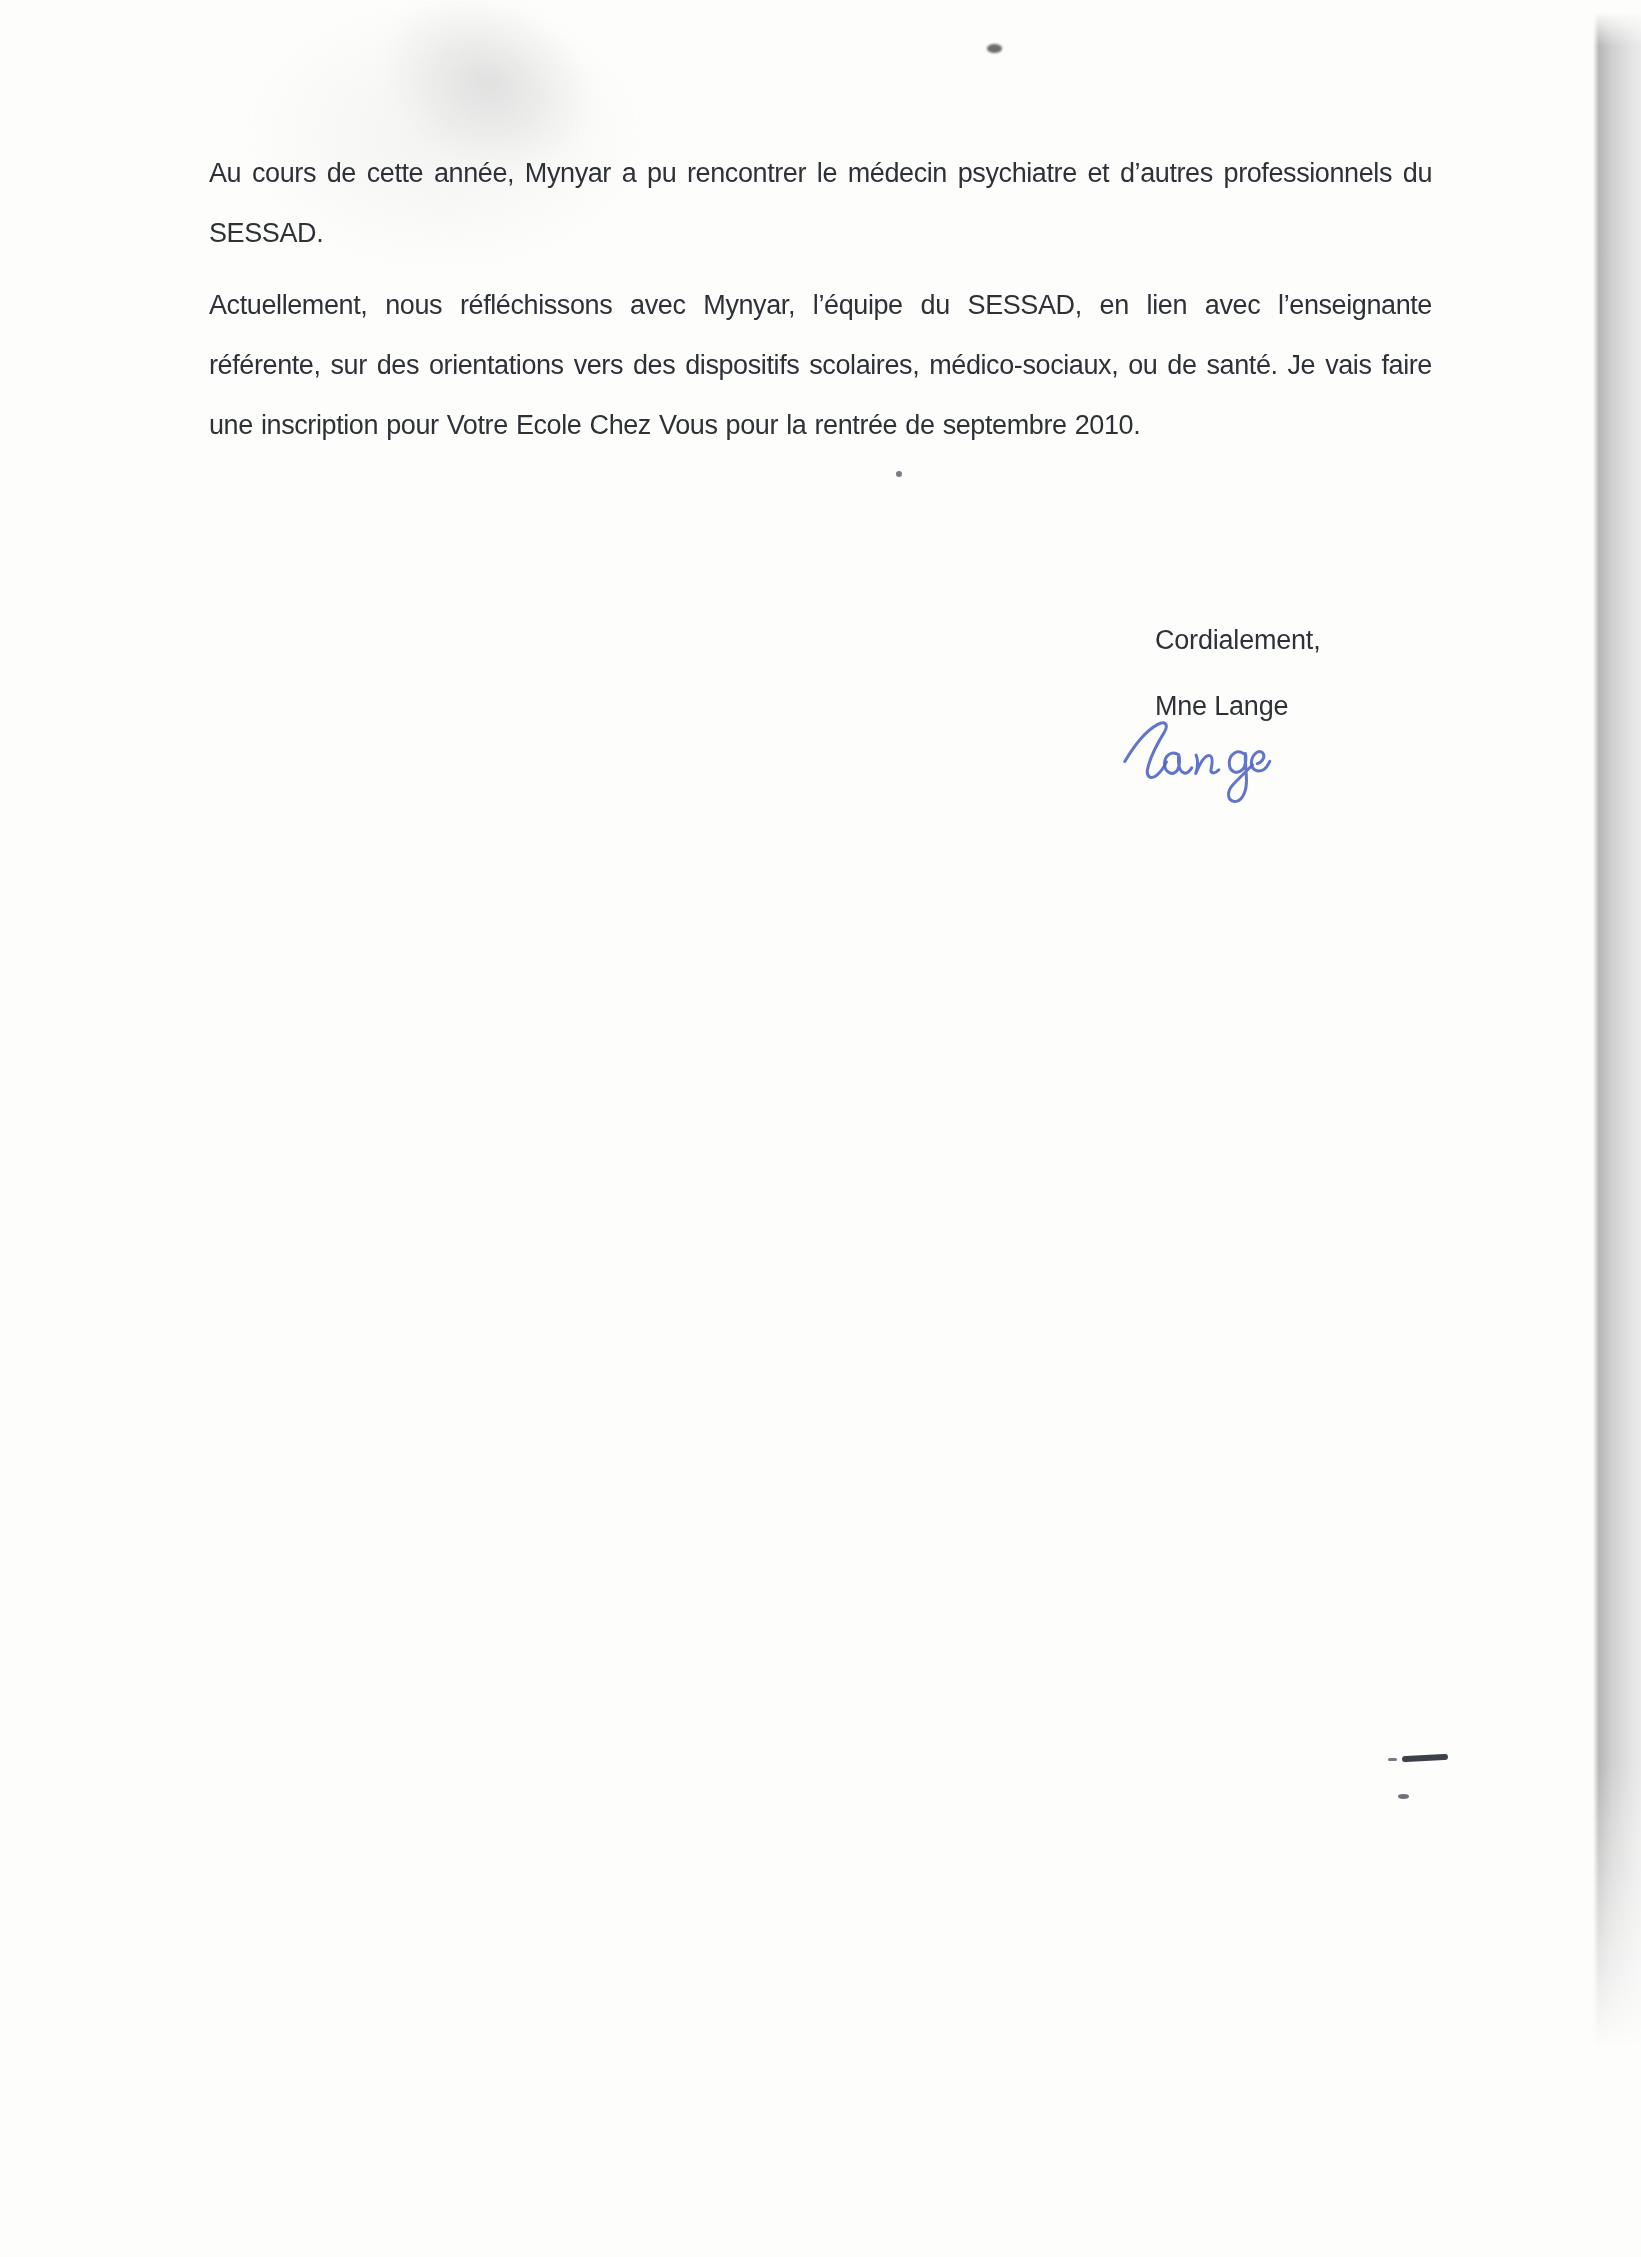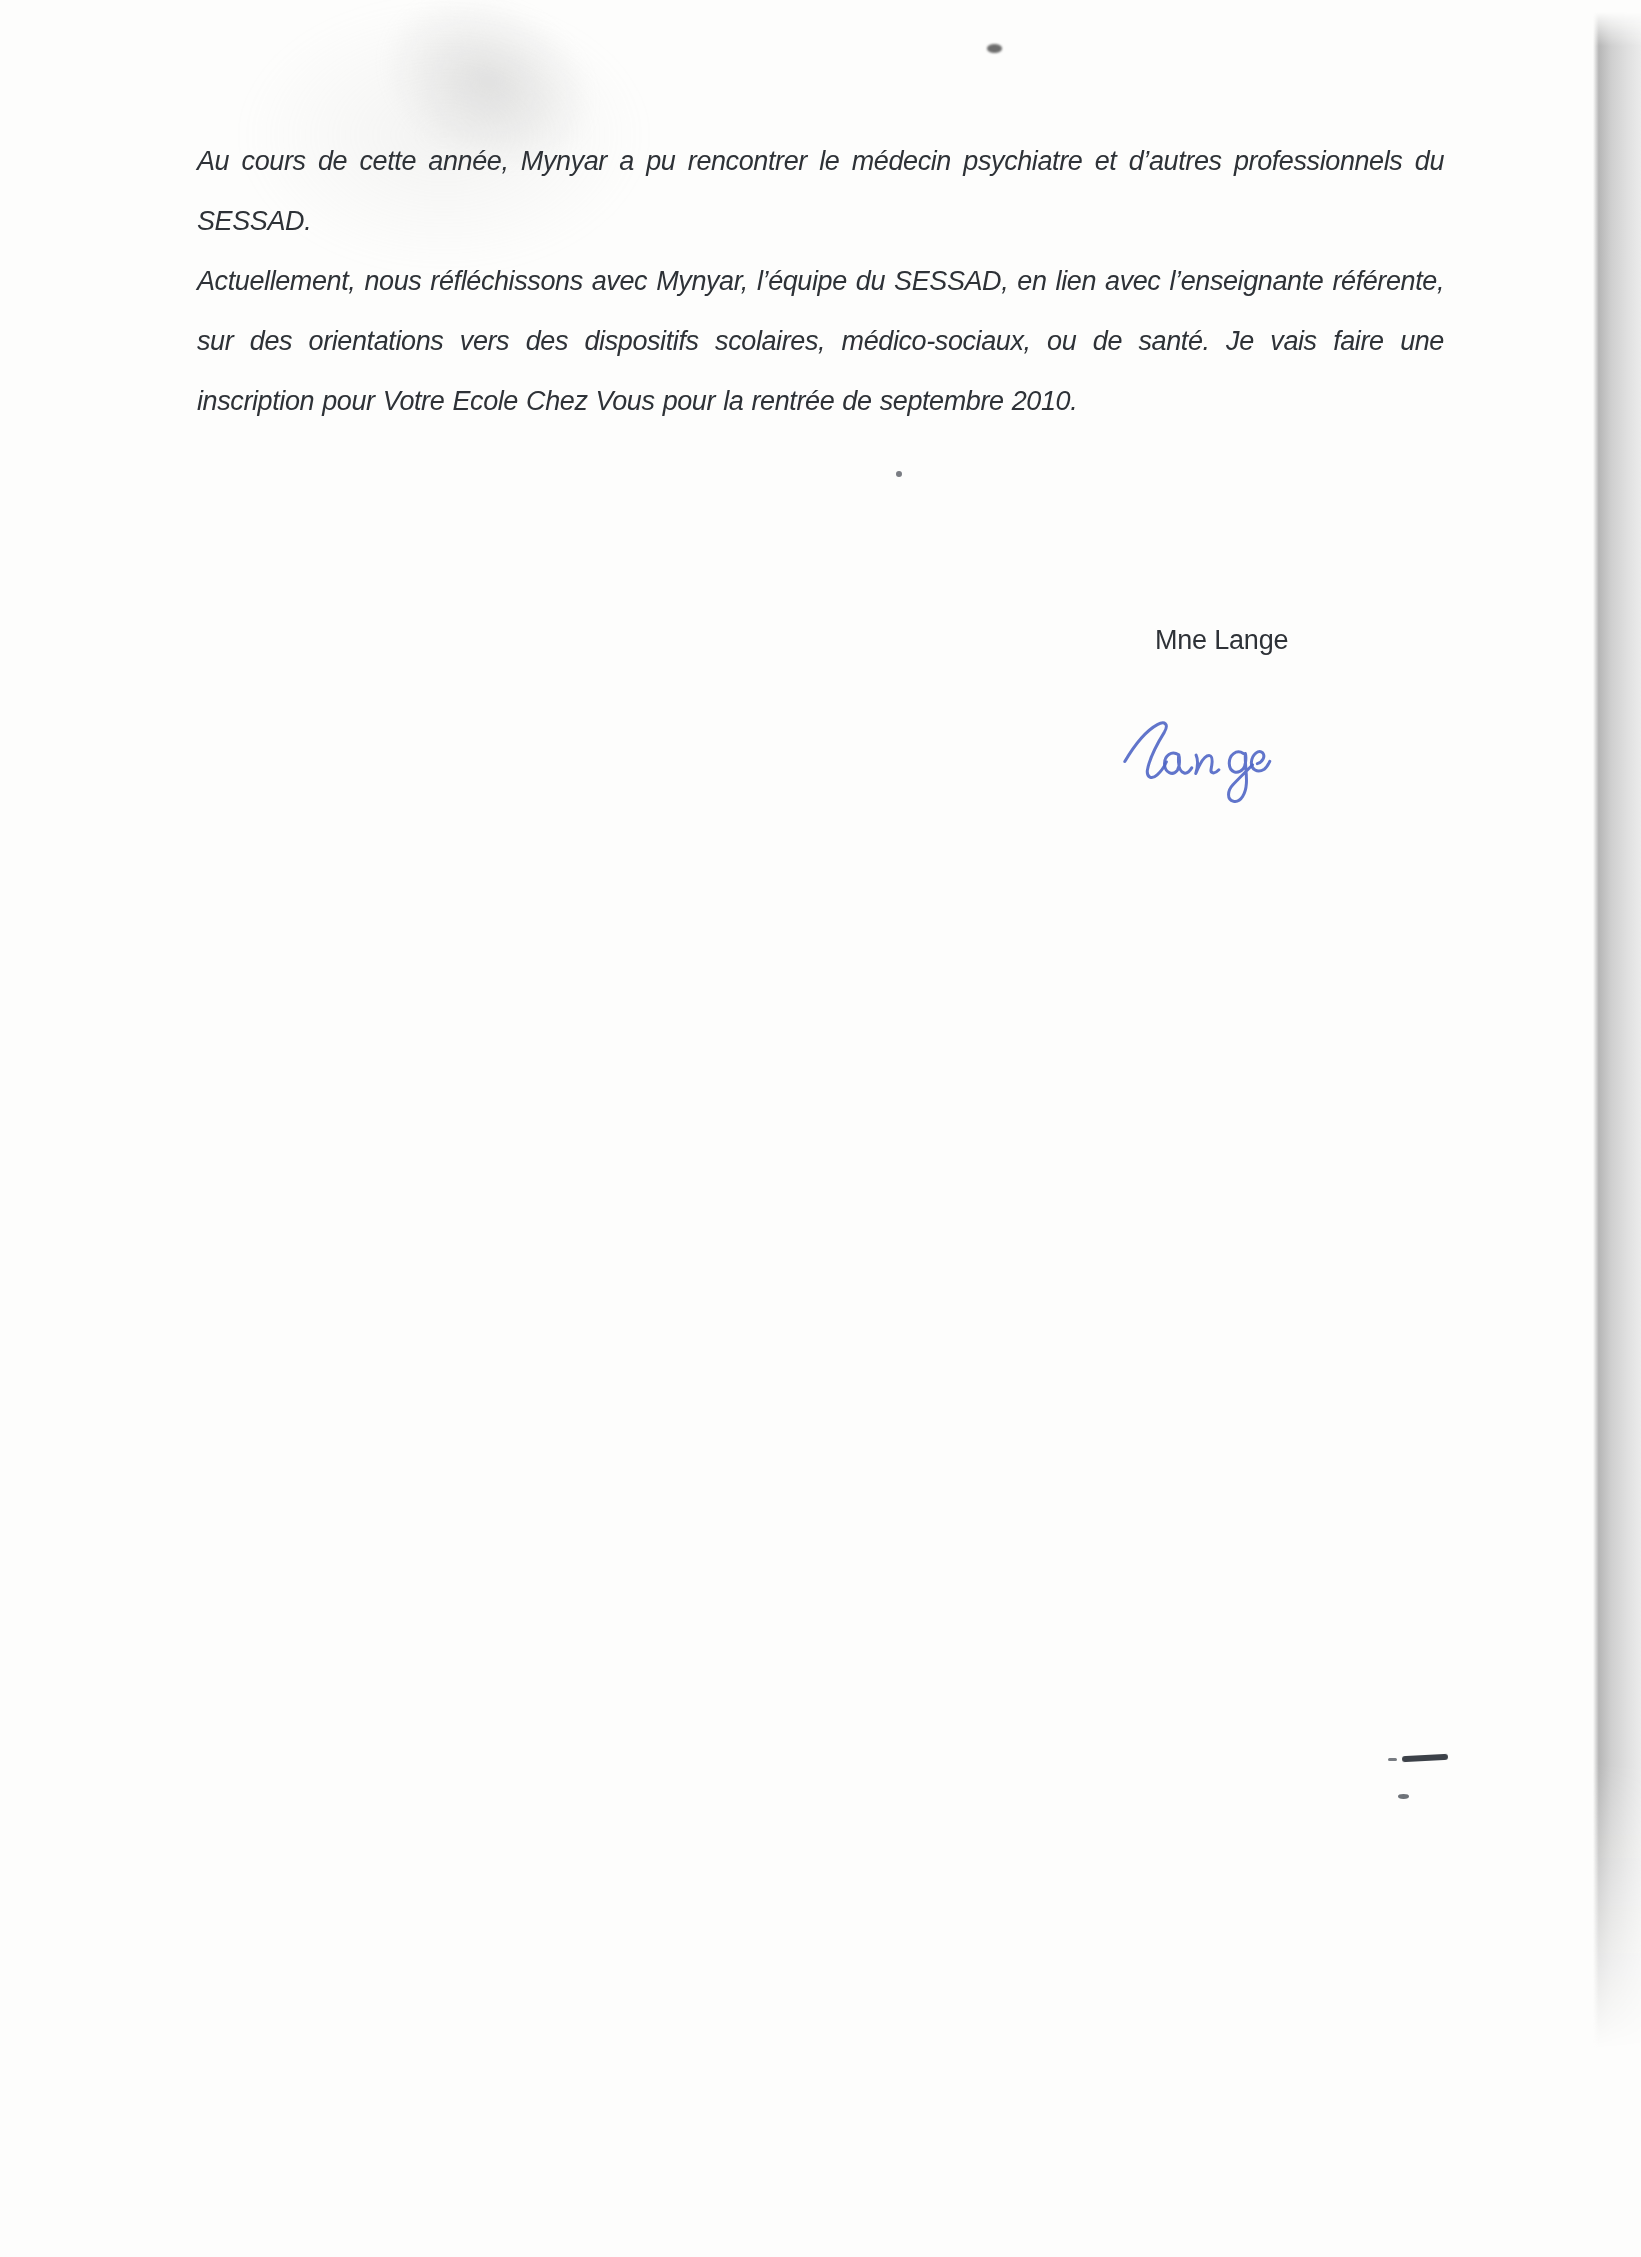--- a/index.html
+++ b/index.html
@@ -23,22 +23,21 @@
     position: absolute;
     left: 197px;
     top: 131px;
     width: 1247px;
     font-size: 27px;
     line-height: 60px;
     letter-spacing: -0.4px;
     word-spacing: 1px;
   }
   .letter-body p {
-    margin: 0;
-    font-style: italic;
+    margin: 12px;
   }
   .letter-body p.justify {
     text-align: justify;
     text-justify: inter-word;
   }
 
   .closing-block {
     position: absolute;
     left: 1155px;
     top: 607px;
@@ -169,20 +168,21 @@
   <div class="scan-mark-dash"></div>
   <div class="scan-mark-speck"></div>
   <div class="scan-edge-shadow-right"></div>
 
   <div class="letter-body">
     <p class="justify">Au cours de cette année, Mynyar a pu rencontrer le médecin psychiatre et d’autres professionnels du SESSAD.</p>
     <p class="justify">Actuellement, nous réfléchissons avec Mynyar, l’équipe du SESSAD, en lien avec l’enseignante référente, sur des orientations vers des dispositifs scolaires, médico-sociaux, ou de santé. Je vais faire une inscription pour Votre Ecole Chez Vous pour la rentrée de septembre 2010.</p>
   </div>
 
   <div class="closing-block">
+    <div>Cordialement,</div>
     <div>Mne Lange</div>
   </div>
 
   <div class="signature" role="img" aria-label="signature">
     <svg viewBox="0 0 176 100" xmlns="http://www.w3.org/2000/svg">
 
       <path d="M3,46 C10,35 24,16 38,9 C46,5 50,9 45,17 C37,29 28,46 26,56 C25,63 30,66 36,61 C41,57 44,52 46,48"></path>
 
       <path d="M59,41 C52,36 44,41 44,50 C44,59 52,63 57,57 C60,53 60,44 59,41 C58,49 58,58 64,60 C67,61 70,58 72,55"></path>
 

